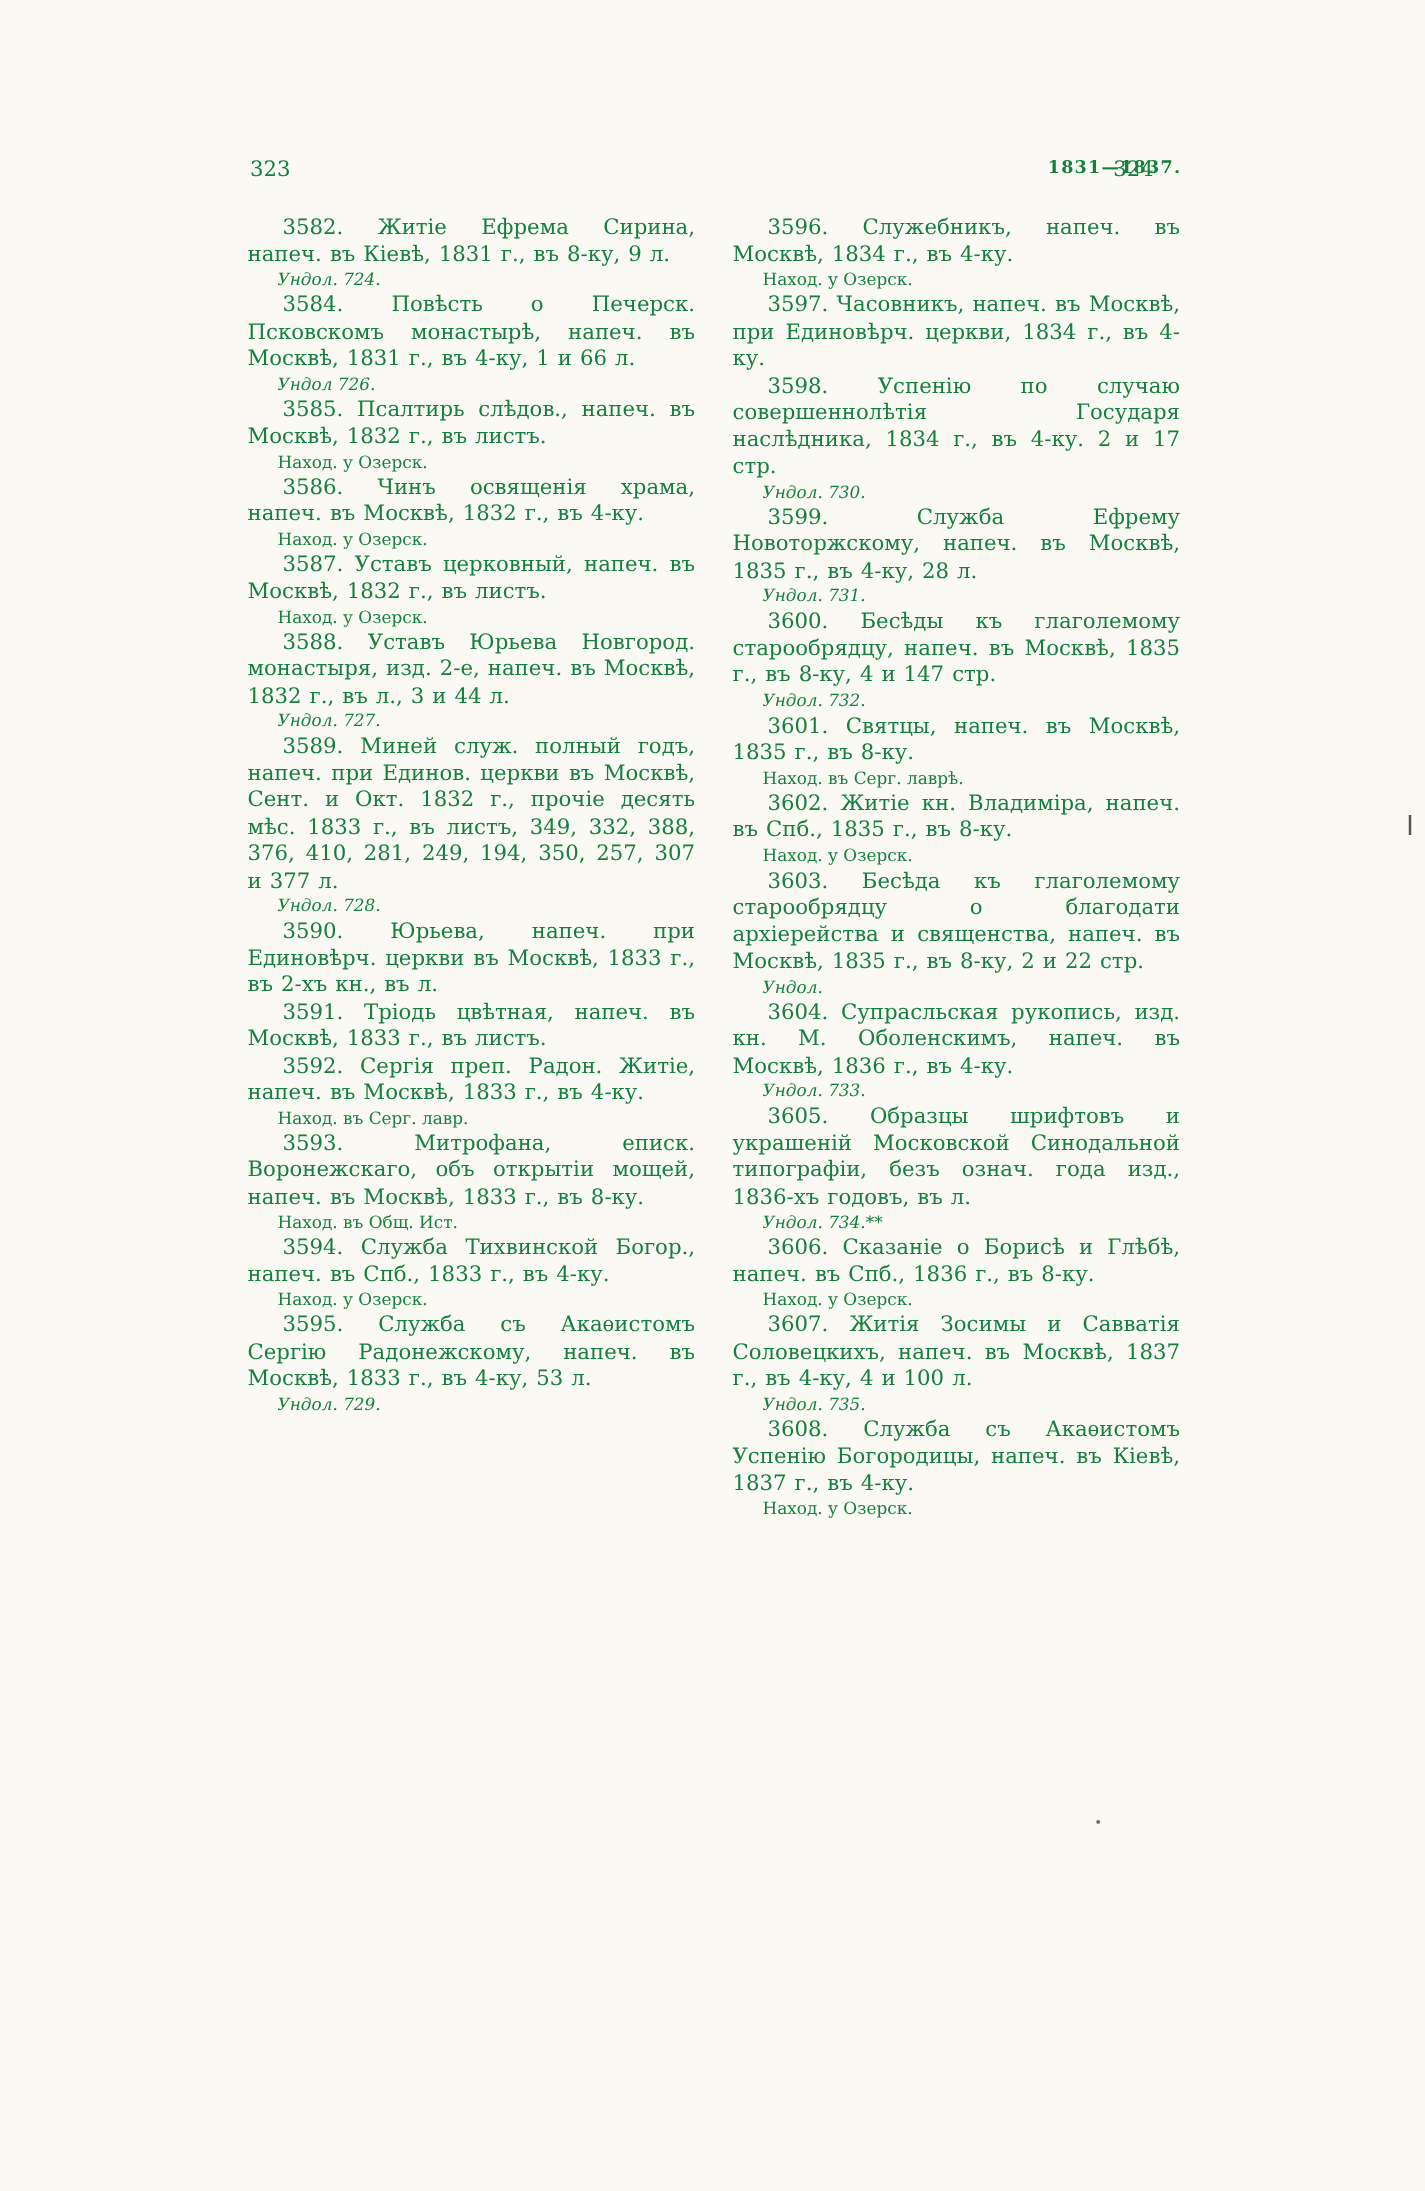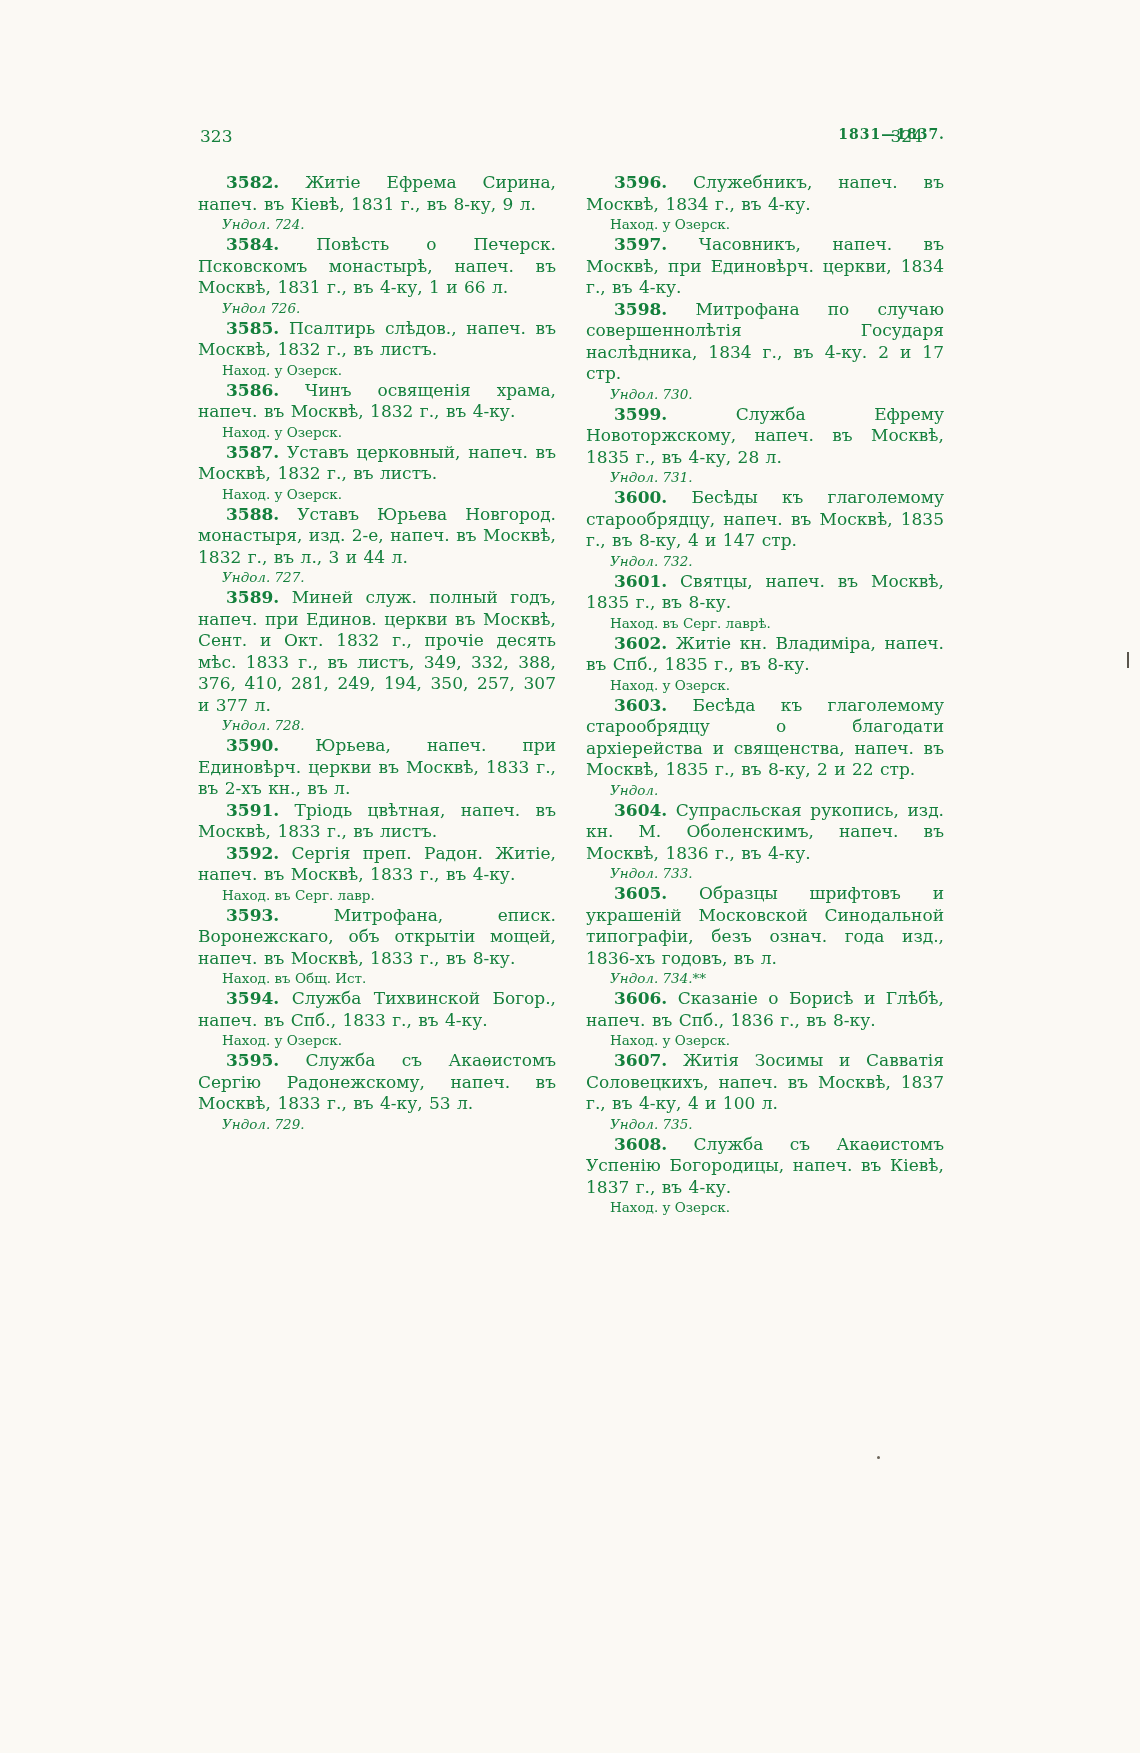--- a/index.html
+++ b/index.html
@@ -40,21 +40,21 @@
   .col { width: 358px; }
   .entry { margin: 0; }
   .entry-body {
     margin: 0;
     font-size: 17px;
     line-height: 21.5px;
     text-align: justify;
     text-indent: 28px;
     word-spacing: 1px;
   }
-  .entry-num { font-weight: bold; }
+  .entry-num { font-weight: normal; }
   .entry-lead { font-weight: normal; }
   .note {
     font-size: 13.5px;
     line-height: 18px;
     margin: 0 0 1px 24px;
   }
   .note.italic { font-style: italic; }
   .scan-artifact {
     position: absolute;
     background: #5a554c;
@@ -128,21 +128,21 @@
       </div>
     <div class="col" id="col-1">
         <div class="entry">
           <p class="entry-body"><span class="entry-num">3596.</span> <span class="entry-lead">Служебникъ,</span> <span>напеч. въ Москвѣ, 1834 г., въ 4-ку.</span></p>
           <div class="note">Наход. у Озерск.</div>
         </div>
         <div class="entry">
           <p class="entry-body"><span class="entry-num">3597.</span> <span class="entry-lead">Часовникъ,</span> <span>напеч. въ Москвѣ, при Единовѣрч. церкви, 1834 г., въ 4-ку.</span></p>
         </div>
         <div class="entry">
-          <p class="entry-body"><span class="entry-num">3598.</span> <span class="entry-lead">Митрофана</span> <span>по случаю совершеннолѣтія Государя наслѣдника, 1834 г., въ 4-ку. 2 и 17 стр.</span></p>
+          <p class="entry-body"><span class="entry-num">3598.</span> <span class="entry-lead">Успенію</span> <span>по случаю совершеннолѣтія Государя наслѣдника, 1834 г., въ 4-ку. 2 и 17 стр.</span></p>
           <div class="note italic">Ундол. 730.</div>
         </div>
         <div class="entry">
           <p class="entry-body"><span class="entry-num">3599.</span> <span class="entry-lead">Служба</span> <span>Ефрему Новоторжскому, напеч. въ Москвѣ, 1835 г., въ 4-ку, 28 л.</span></p>
           <div class="note italic">Ундол. 731.</div>
         </div>
         <div class="entry">
           <p class="entry-body"><span class="entry-num">3600.</span> <span class="entry-lead">Бесѣды</span> <span>къ глаголемому старообрядцу, напеч. въ Москвѣ, 1835 г., въ 8-ку, 4 и 147 стр.</span></p>
           <div class="note italic">Ундол. 732.</div>
         </div>

